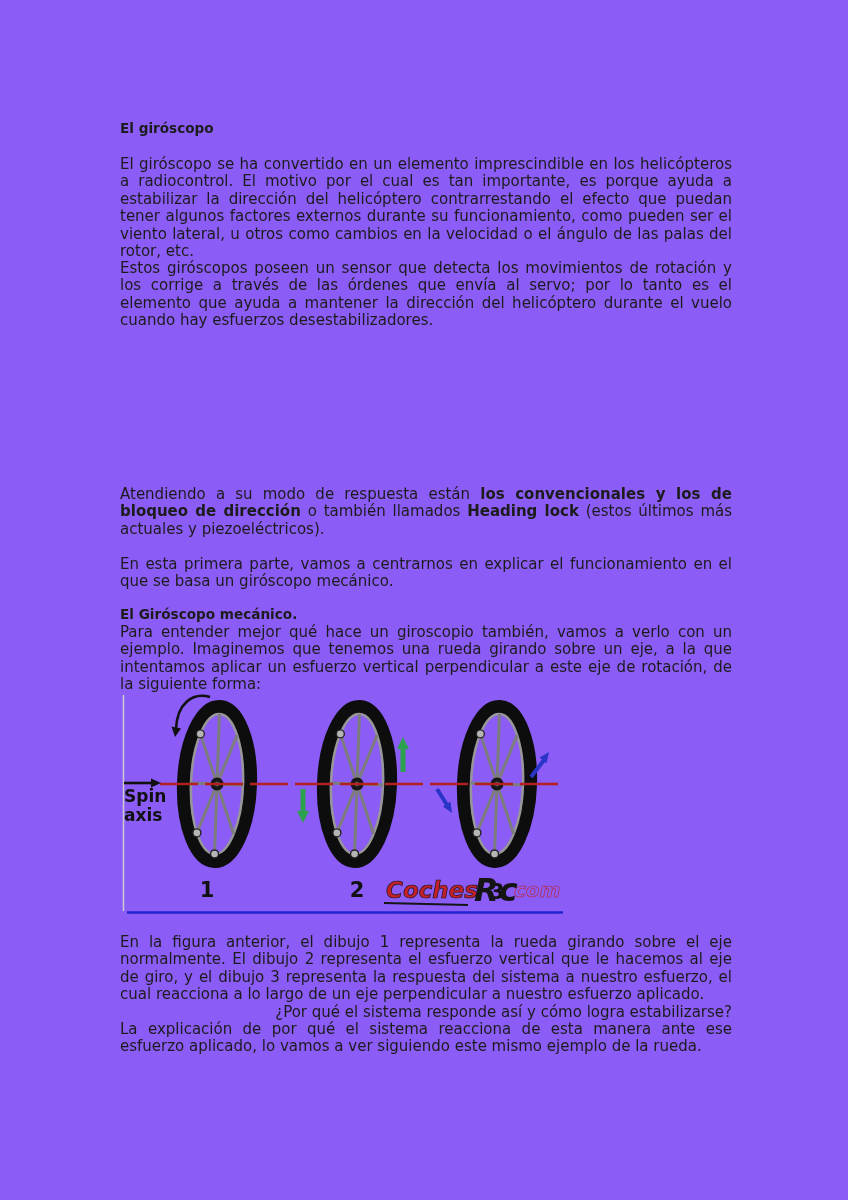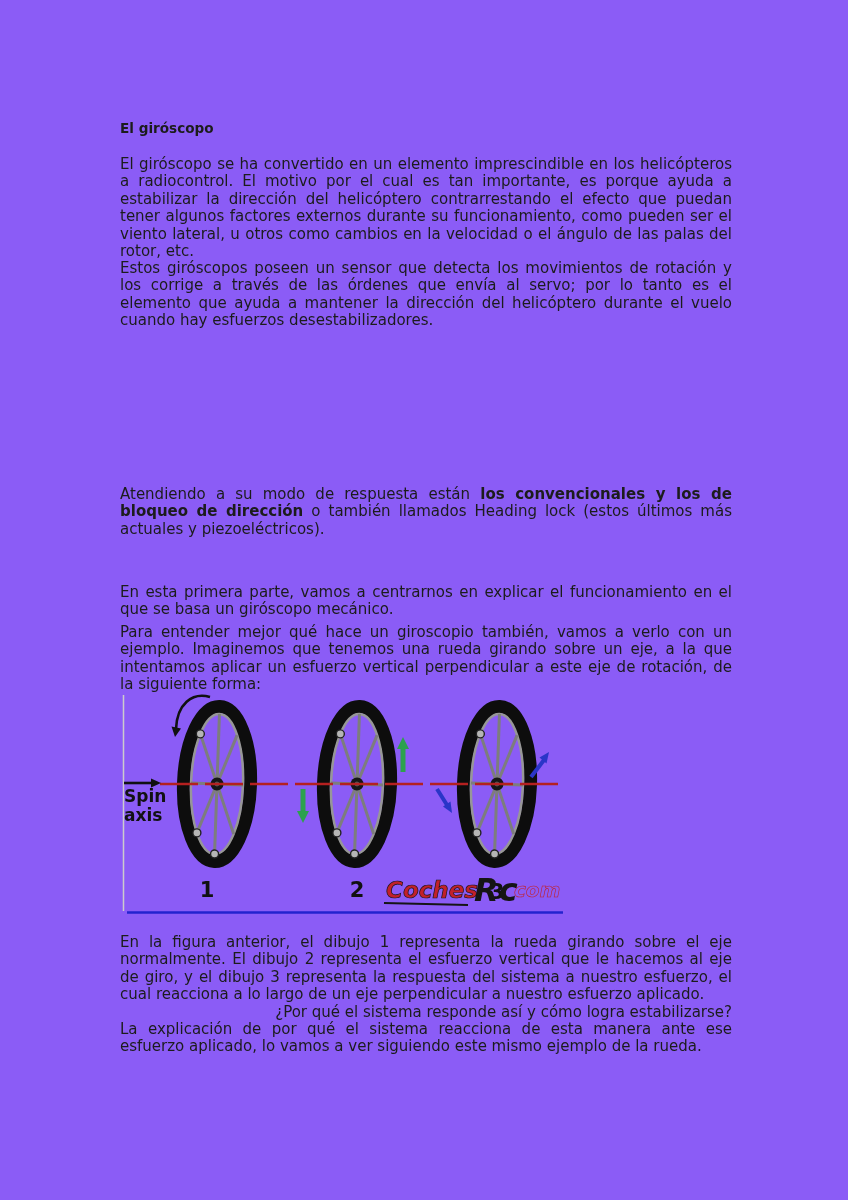--- a/index.html
+++ b/index.html
@@ -28,24 +28,25 @@
 <div class="page">
 
   <div class="hd" style="top:120px;">El giróscopo</div>
 
   <div class="tb" style="top:156px;">El giróscopo se ha convertido en un elemento imprescindible en los helicópteros a radiocontrol. El motivo por el cual es tan importante, es porque ayuda a estabilizar la dirección del helicóptero contrarrestando el efecto que puedan tener algunos factores externos durante su funcionamiento, como pueden ser el viento lateral, u otros como cambios en la velocidad o el ángulo de las palas del rotor, etc.</div>
 
   <div class="tb" style="top:260px;">Estos giróscopos poseen un sensor que detecta los movimientos de rotación y los corrige a través de las órdenes que envía al servo; por lo tanto es el elemento que ayuda a mantener la dirección del helicóptero durante el vuelo cuando hay esfuerzos desestabilizadores.</div>
 
 
 
-  <div class="tb" style="top:486px;"><span>Atendiendo a su modo de respuesta están </span><span style="font-weight: bold;">los convencionales y los de bloqueo de dirección</span><span> o también llamados </span><span style="font-weight: normal;">Heading lock</span><span> (estos últimos más actuales y piezoeléctricos).</span></div>
+  <div class="tb" style="top:486px;"><span>Atendiendo a su modo de respuesta están </span><span style="font-weight: bold;">los convencionales y los de bloqueo de dirección</span><span> o también llamados </span><span style="font-weight: bold;">Heading lock</span><span> (estos últimos más actuales y piezoeléctricos).</span></div>
 
-  <div class="tb" style="top:556px;margin-top:28px;">En esta primera parte, vamos a centrarnos en explicar el funcionamiento en el que se basa un giróscopo mecánico.</div>
+  <div class="tb" style="top:556px;">En esta primera parte, vamos a centrarnos en explicar el funcionamiento en el que se basa un giróscopo mecánico.</div>
 
+  <div class="hd" style="top:606px;">El Giróscopo mecánico.</div>
 
   <div class="tb" style="top:624px;">Para entender mejor qué hace un giroscopio también, vamos a verlo con un ejemplo. Imaginemos que tenemos una rueda girando sobre un eje, a la que intentamos aplicar un esfuerzo vertical perpendicular a este eje de rotación, de la siguiente forma:</div>
 
   <svg class="fig" viewBox="116 693 452 226">
     <defs>
       <g id="wheel">
         <ellipse cx="0" cy="0" rx="33.5" ry="77.5" fill="none" stroke="#0d0d0d" stroke-width="13"></ellipse>
         <ellipse cx="0" cy="0" rx="26" ry="70" fill="none" stroke="#979797" stroke-width="2.5"></ellipse>
         <line x1="0" y1="-70" x2="0" y2="70" stroke="#7d7d7d" stroke-width="3"></line>
         <line x1="-26" y1="0" x2="26" y2="0" stroke="#7d7d7d" stroke-width="3"></line>

